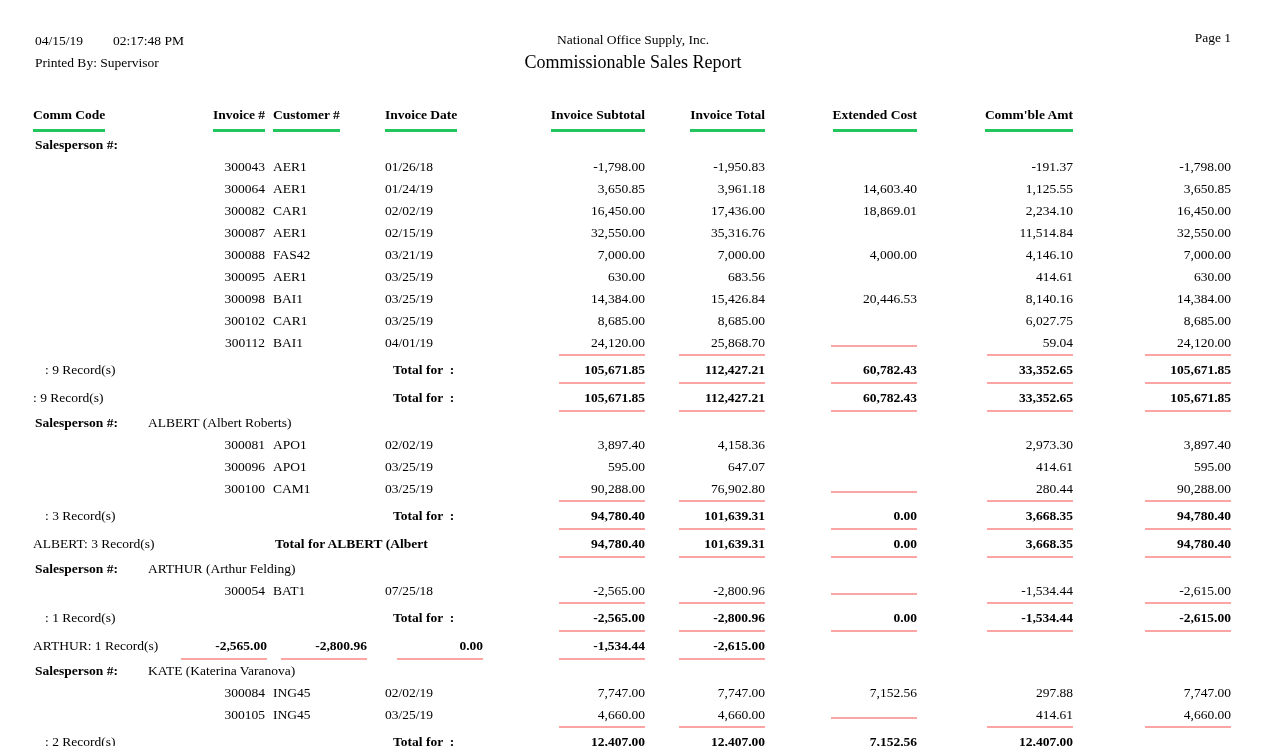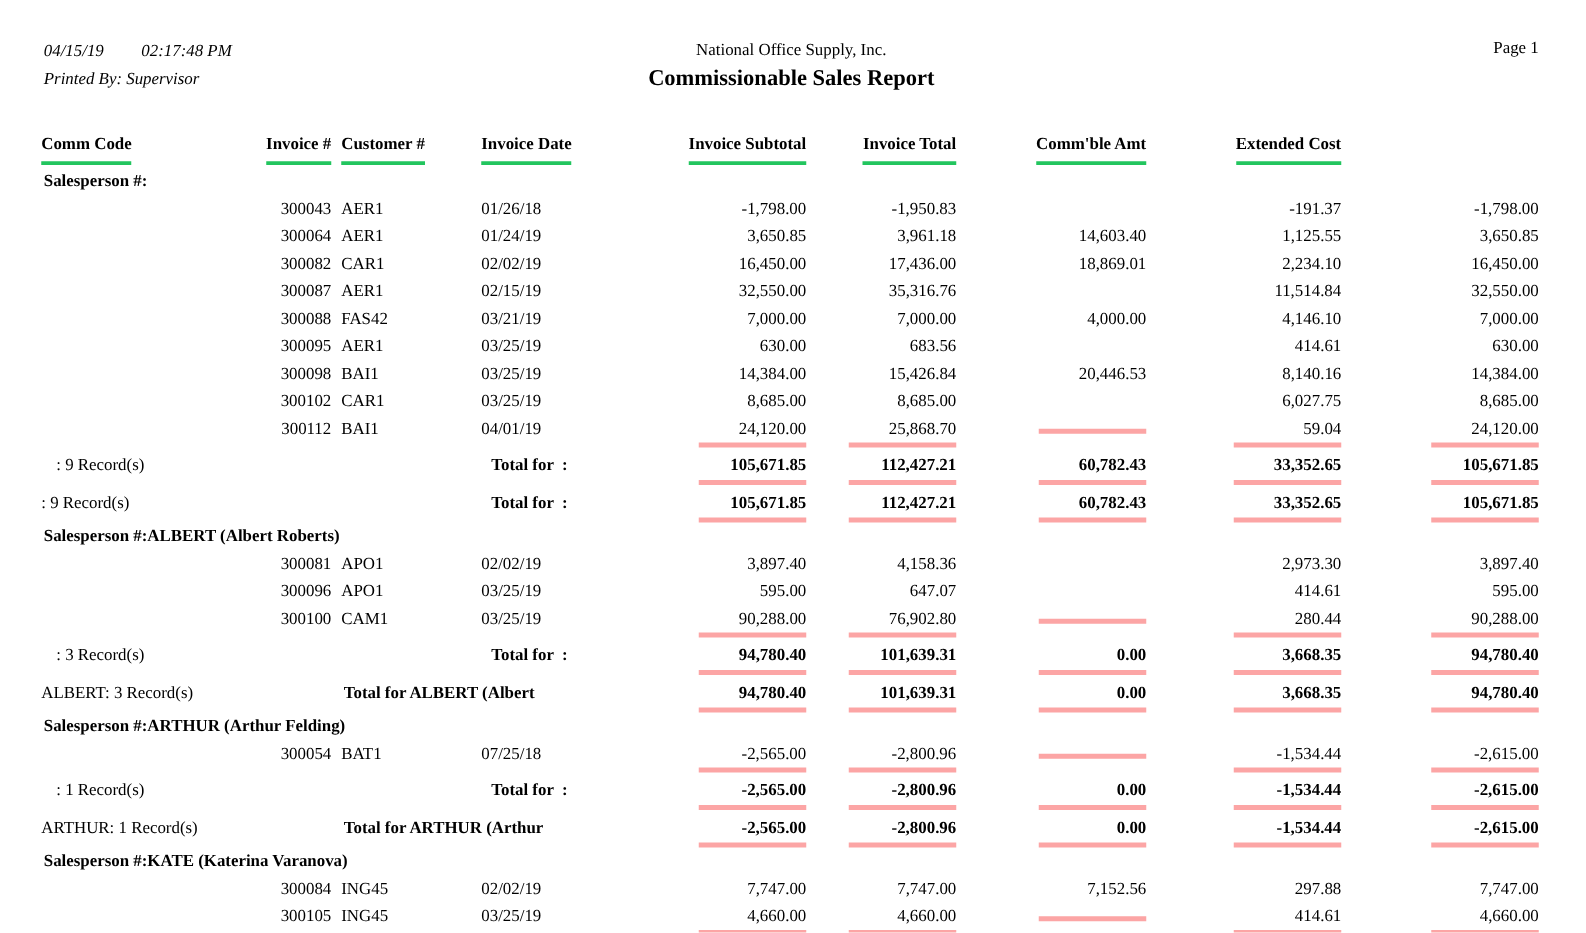--- a/index.html
+++ b/index.html
@@ -4,43 +4,43 @@
 <style>
   html,body{margin:0;padding:0;background:#fff;}
   body{
     width:1269px;height:746px;overflow:hidden;
     color:#000;font-family:"Liberation Serif","DejaVu Serif",serif;
     font-size:13.5px;
   }
   .page{padding:30px 36px 0 33px;width:1200px;}
   
   .report-header{position:relative;height:58px;margin-bottom:14px;}
-  .hleft{position:absolute;left:2px;top:0;line-height:22px;font-style:italic;}
+  .hleft{position:absolute;left:2px;top:0;line-height:22px;}
   .htime{margin-left:30px;}
   .hcenter{position:absolute;left:0;right:0;top:0;text-align:center;line-height:20px;}
-  .rtitle{font-weight:bold;font-size:18px;margin-top:2px;}
+  .rtitle{font-weight:normal;font-size:18px;margin-top:2px;}
   .hright{position:absolute;right:2px;top:0;}
   
   .r{display:grid;grid-template-columns:148px 84px 102px 116px 162px 120px 152px 156px 158px;
      align-items:baseline;line-height:22px;}
   .c{white-space:nowrap;overflow:visible;}
   .c2{text-align:right;}
   .c3{padding-left:8px;}
   .c4{padding-left:18px;}
   .c5,.c6,.c7,.c8,.c9{text-align:right;}
   .num{display:inline-block;min-width:86px;text-align:right;}
-  .num.rule{border-bottom:4px solid #fca5a5;}
+  .num.rule{border-bottom:2px solid #fca5a5;}
   .b{font-weight:bold;}
   .i{}
   
   .colhead{line-height:26px;margin-bottom:2px;}
   .hd{border-bottom:3px solid #22c55e;font-weight:bold;display:inline-block;padding-bottom:1px;}
   
   .secrow{line-height:22px;padding-left:2px;}
-  .secname{font-weight:bold;}
+  .secname{margin-left:30px;}
   
   .total{line-height:25px;}
   .total .c1{padding-top:1px;}
   .ind{padding-left:12px;}
   .tl{white-space:pre;}
   .c4.tl{margin-left:8px;padding-left:18px;}
   .gl{padding-left:94px;}
 </style>
 </head>
 <body>
@@ -60,22 +60,22 @@
   </div>
 
   <div id="report-table">
       <div class="r colhead">
         <div class="c c1"><span class="hd">Comm Code</span></div>
         <div class="c c2"><span class="hd">Invoice #</span></div>
         <div class="c c3"><span class="hd">Customer #</span></div>
         <div class="c c4"><span class="hd">Invoice Date</span></div>
         <div class="c c5"><span class="hd">Invoice Subtotal</span></div>
         <div class="c c6"><span class="hd">Invoice Total</span></div>
+        <div class="c c8"><span class="hd">Extended Cost</span></div>
         <div class="c c9"><span class="hd">Comm'ble Amt</span></div>
-        <div class="c c8"><span class="hd">Extended Cost</span></div>
       </div>
       <div class="secrow"><span class="b">Salesperson #:</span><span class="secname"></span></div>
       <div class="r detail">
         <div class="c c1"></div>
         <div class="c c2">300043</div>
         <div class="c c3">AER1</div>
         <div class="c c4">01/26/18</div>
         <div class="c c5"><span class="num">-1,798.00</span></div>
         <div class="c c6"><span class="num">-1,950.83</span></div>
         <div class="c c7"><span class="num"></span></div>
@@ -264,21 +264,20 @@
         <div class="c c3"></div>
         <div class="c c4 b tl">Total for  :</div>
         <div class="c c5"><span class="num rule b">-2,565.00</span></div>
         <div class="c c6"><span class="num rule b">-2,800.96</span></div>
         <div class="c c7"><span class="num rule b">0.00</span></div>
         <div class="c c8"><span class="num rule b">-1,534.44</span></div>
         <div class="c c9"><span class="num rule b">-2,615.00</span></div>
       </div>
       <div class="r total">
         <div class="c c1 i">ARTHUR: 1 Record(s)</div>
-        <div class="c gl b tl" style="grid-column: 2 / 5;">Total for ARTHUR (Arthur</div>
         <div class="c c5"><span class="num rule b">-2,565.00</span></div>
         <div class="c c6"><span class="num rule b">-2,800.96</span></div>
         <div class="c c7"><span class="num rule b">0.00</span></div>
         <div class="c c8"><span class="num rule b">-1,534.44</span></div>
         <div class="c c9"><span class="num rule b">-2,615.00</span></div>
       </div>
       <div class="secrow"><span class="b">Salesperson #:</span><span class="secname">KATE (Katerina Varanova)</span></div>
       <div class="r detail">
         <div class="c c1"></div>
         <div class="c c2">300084</div>

